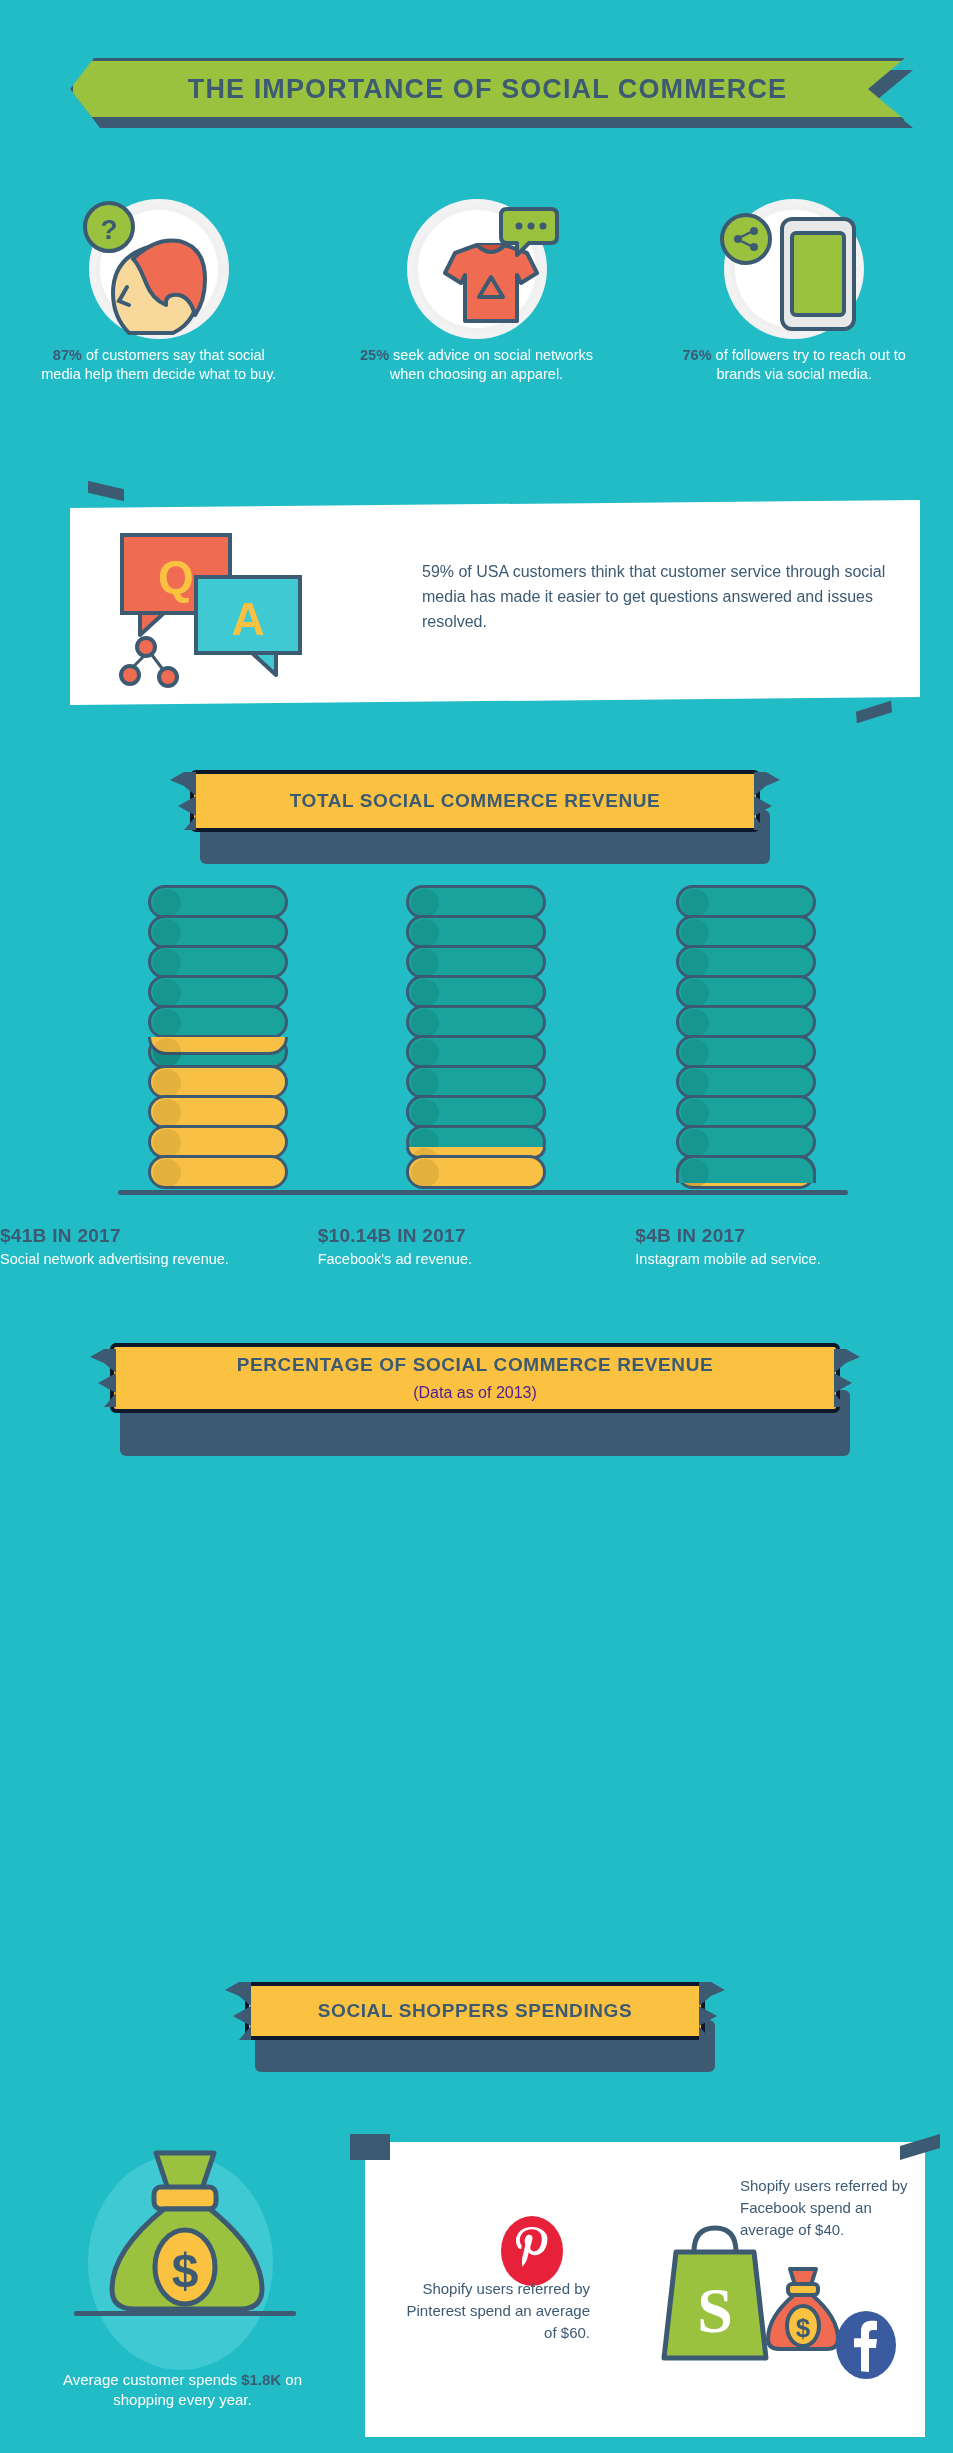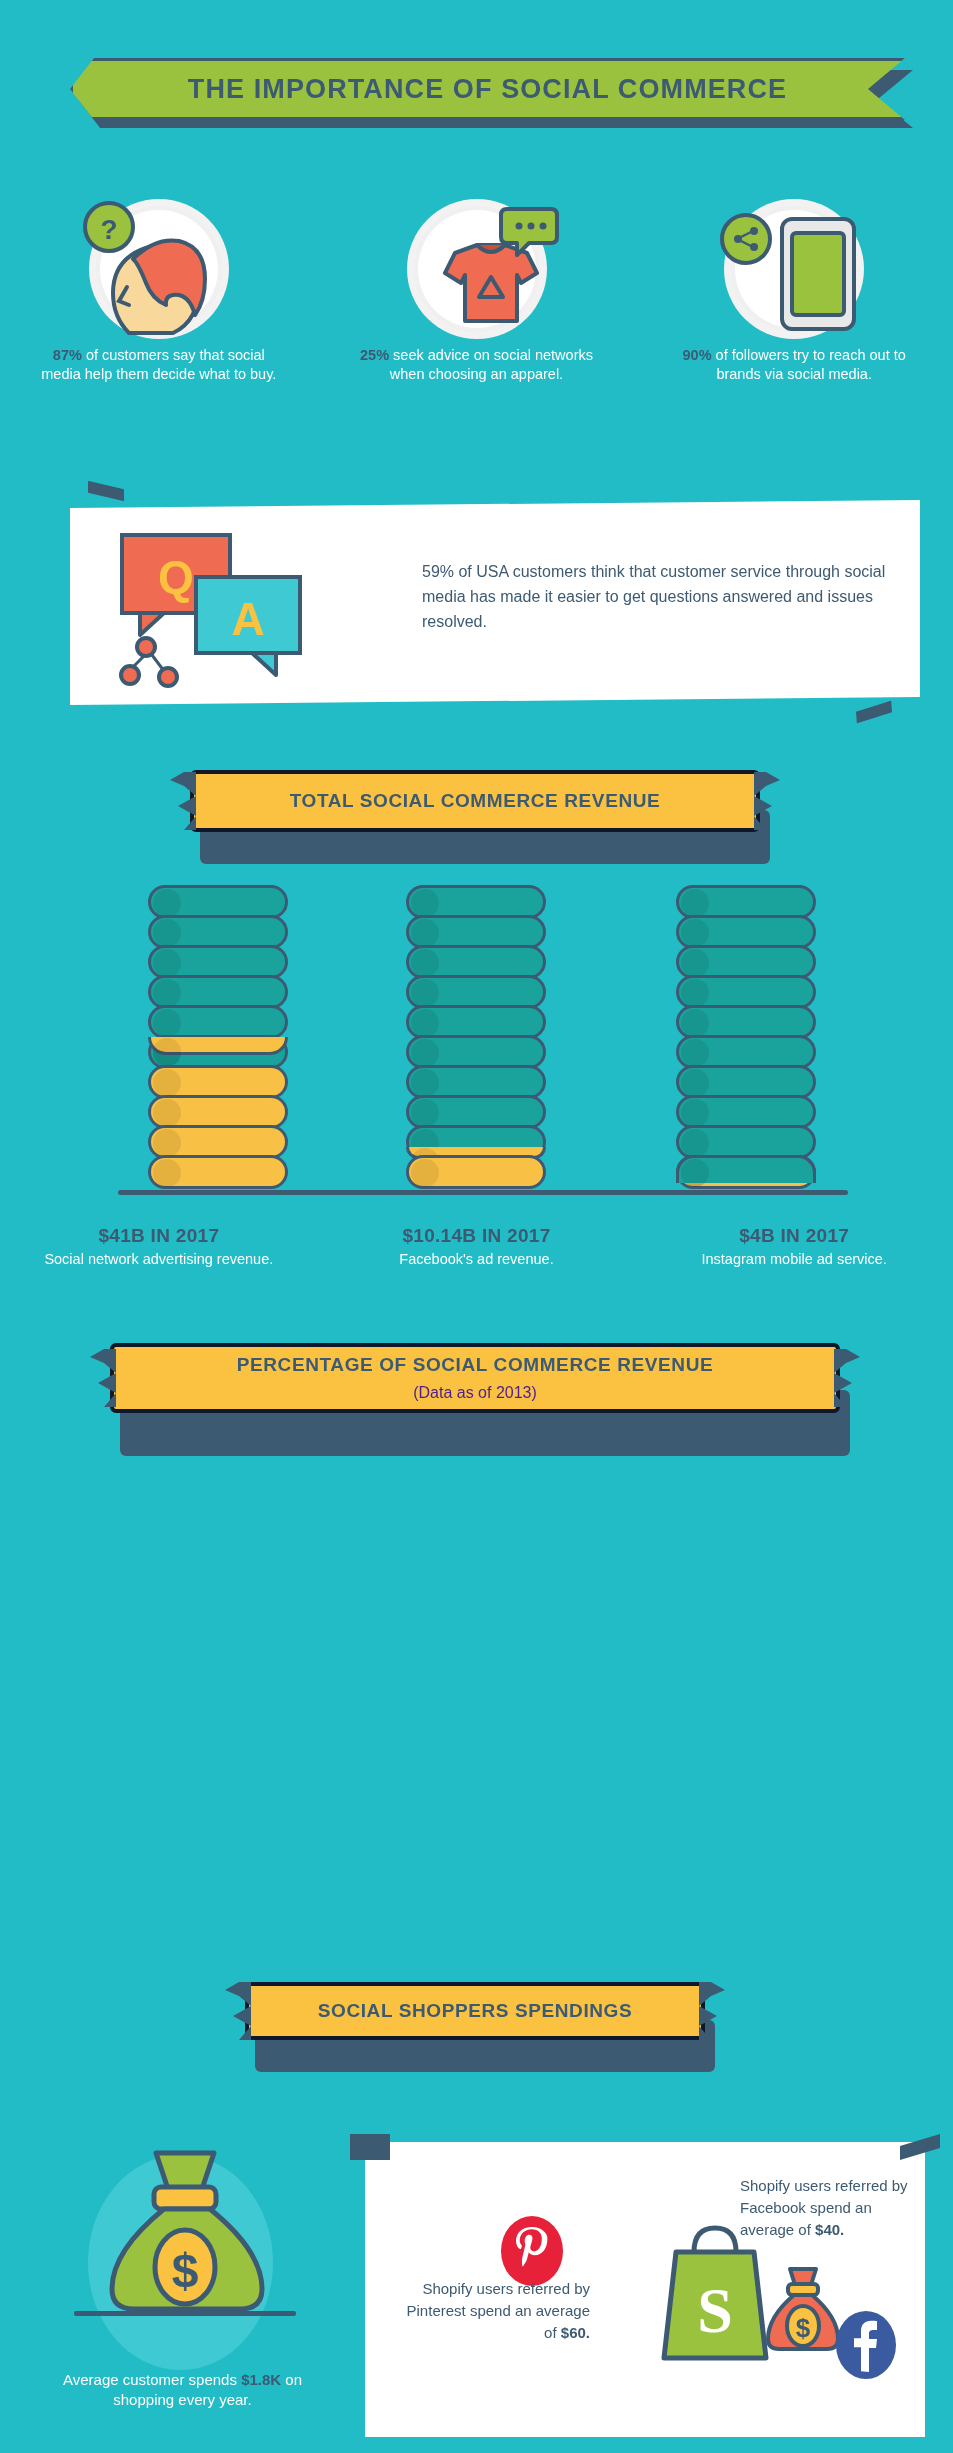--- a/index.html
+++ b/index.html
@@ -109,21 +109,21 @@
     border: 3px solid #3d5a73; border-radius: 18px;
   }
   .coin-teal { background: #19a39c; }
   .coin-gold { background: #f8c044; }
   .coin::before {
     content: ""; position: absolute; left: 2px; top: 1px;
     width: 28px; height: 28px; border-radius: 50%;
     background: rgba(0,0,0,0.08);
   }
   .rev-labels { position: absolute; left: 0; top: 1225px; width: 953px; display: flex; }
-  .rev-col { flex: 1; text-align: center; }
+  .rev-col { flex: 1; }
   .rev-amount { color: #3d5a73; font-weight: bold; font-size: 19px; letter-spacing: 0.3px; }
   .rev-desc { color: #ffffff; font-size: 14.5px; line-height: 1.3; margin-top: 3px; }
 
   
   .wheel-area { position: absolute; left: 0; top: 1425px; width: 953px; height: 520px; }
   .halo {
     position: absolute; left: 88px; top: 2155px; width: 185px; height: 215px;
     border-radius: 50%; background: #3fcad3;
   }
   .avg-caption {
@@ -131,21 +131,21 @@
     color: #ffffff; font-size: 15px; line-height: 1.35;
   }
   .avg-caption b { color: #3d5a73; font-weight: bold; }
   .white-card2 {
     position: absolute; left: 365px; top: 2142px; width: 560px; height: 295px;
     background: #ffffff;
   }
   .shop-text {
     position: absolute; color: #3d5a73; font-size: 15px; line-height: 1.45;
   }
-  .shop-text b { font-weight: bold; }
+  .shop-text b { font-weight: normal; }
 
   svg { display: block; }
 </style>
 </head>
 <body>
 
 <div class="page">
 
   <div class="header-wrap">
     <div class="header-shadow"></div>
@@ -200,21 +200,21 @@
           <rect x="88" y="24" width="72" height="110" rx="10" fill="#e8e8e8" stroke="#3d5a73" stroke-width="4"></rect>
           <rect x="98" y="38" width="52" height="82" rx="4" fill="#9ac23f" stroke="#3d5a73" stroke-width="4"></rect>
           <circle cx="52" cy="44" r="24" fill="#9ac23f" stroke="#3d5a73" stroke-width="4"></circle>
           <circle cx="60" cy="36" r="4" fill="#3d5a73"></circle>
           <circle cx="60" cy="52" r="4" fill="#3d5a73"></circle>
           <circle cx="44" cy="44" r="4" fill="#3d5a73"></circle>
           <path d="M47 42 l10 -5 M47 46 l10 5" stroke="#3d5a73" stroke-width="2.5"></path>
         </svg>
       </div>
       <div class="stat-caption">
-        <b>90%</b><span> of followers try to reach out to brands via social media.</span>
+        <b>76%</b><span> of followers try to reach out to brands via social media.</span>
       </div>
     </div>
   </div>
 
   <div class="qa-card-wrap">
     <div class="qa-card"></div>
     <div class="corner-tab corner-tl"></div>
     <div class="corner-tab corner-br"></div>
     <svg width="260" height="180" style="position:absolute;left:60px;top:45px;">
       <rect x="22" y="10" width="108" height="78" fill="#ef6b52" stroke="#3d5a73" stroke-width="4"></rect>

